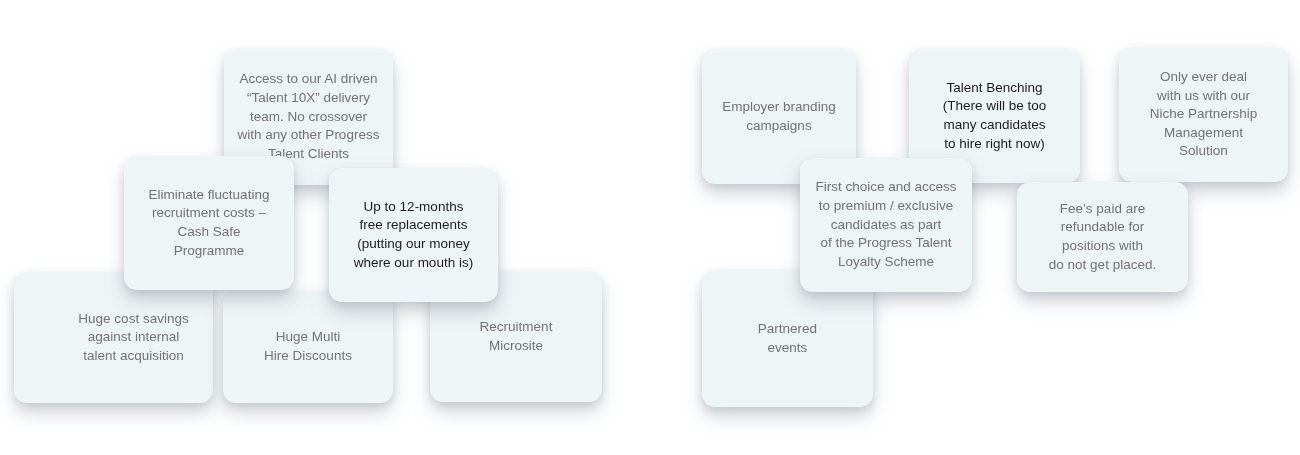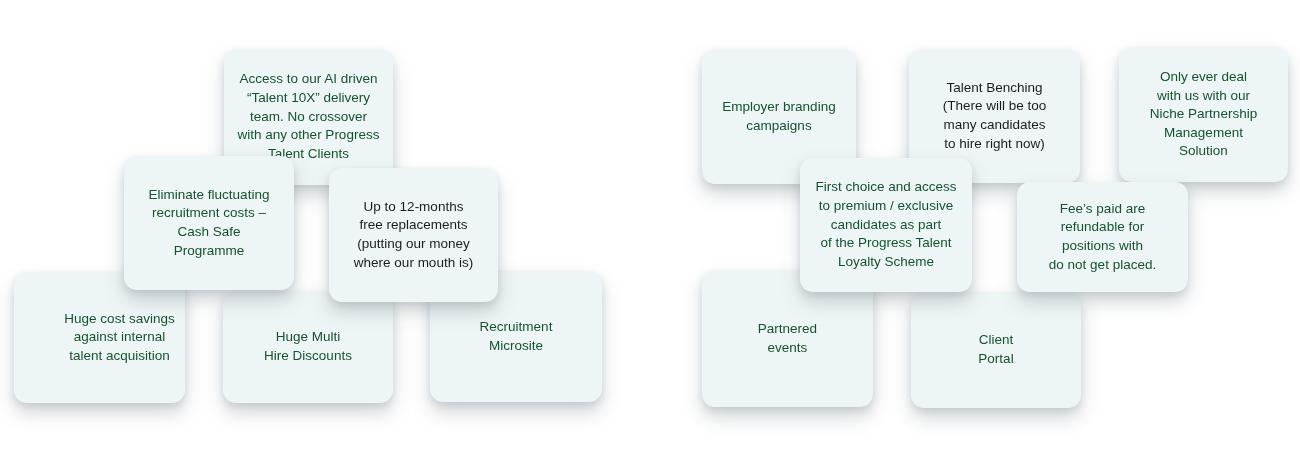--- a/index.html
+++ b/index.html
@@ -23,21 +23,21 @@
   .card {
     position: absolute;
     box-sizing: border-box;
     background: #eef5f6;
     border-radius: 13px;
     box-shadow: 0 10px 18px rgba(120, 131, 145, 0.34), 0 3px 7px rgba(120, 131, 145, 0.18);
     display: flex;
     align-items: center;
     justify-content: center;
     text-align: center;
-    color: #14532d;
+    color: #737373;
     font-size: 13.5px;
     line-height: 1.38;
     padding: 6px;
     z-index: 1;
   }
   .card .card-text {
     white-space: pre-line;
   }
   .card.dark {
     color: #1c1c1c;
@@ -115,39 +115,35 @@
 Loyalty Scheme</span>
   </div>
 
   <div class="card mid" style="left:1017px; top:182px; width:171px; height:110px;">
     <span class="card-text">Fee’s paid are
 refundable for
 positions with
 do not get placed.</span>
   </div>
 
-  <div class="card" style="left:14px; top:272px; width:171px; height:131px;padding-left:46px;">
+  <div class="card" style="left:14px; top:272px; width:199px; height:131px;padding-left:46px;">
     <span class="card-text">Huge cost savings
 against internal
 talent acquisition</span>
   </div>
 
   <div class="card" style="left:223px; top:291px; width:170px; height:112px;">
     <span class="card-text">Huge Multi
 Hire Discounts</span>
   </div>
 
   <div class="card" style="left:430px; top:271px; width:172px; height:131px;">
     <span class="card-text">Recruitment
 Microsite</span>
   </div>
 
   <div class="card" style="left:702px; top:270px; width:171px; height:137px;">
     <span class="card-text">Partnered
 events</span>
   </div>
 
-  <div class="card" style="left:911px; top:292px; width:170px; height:116px;">
-    <span class="card-text">Client
-Portal</span>
-  </div>
 
 </div>
 
 </body></html>

